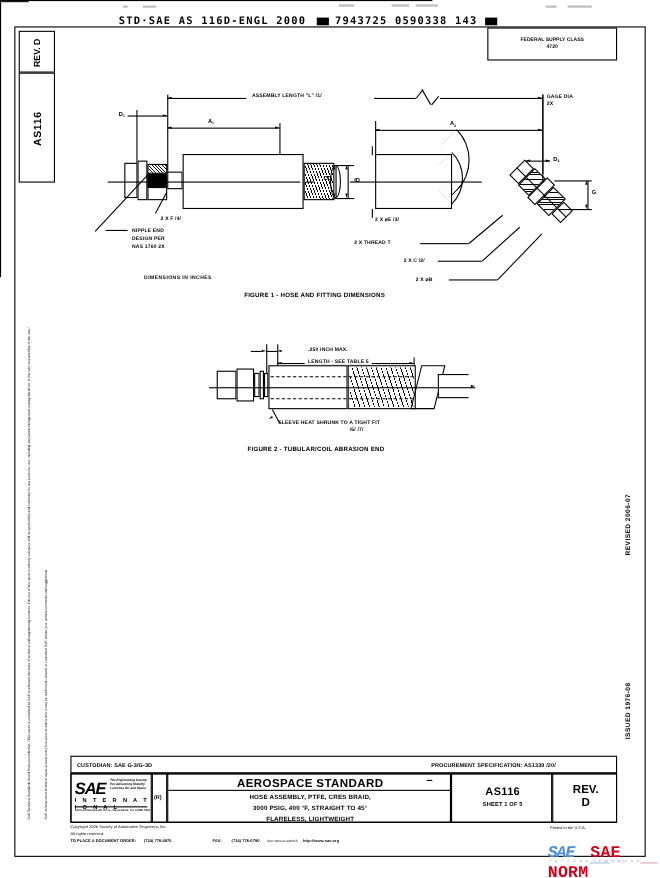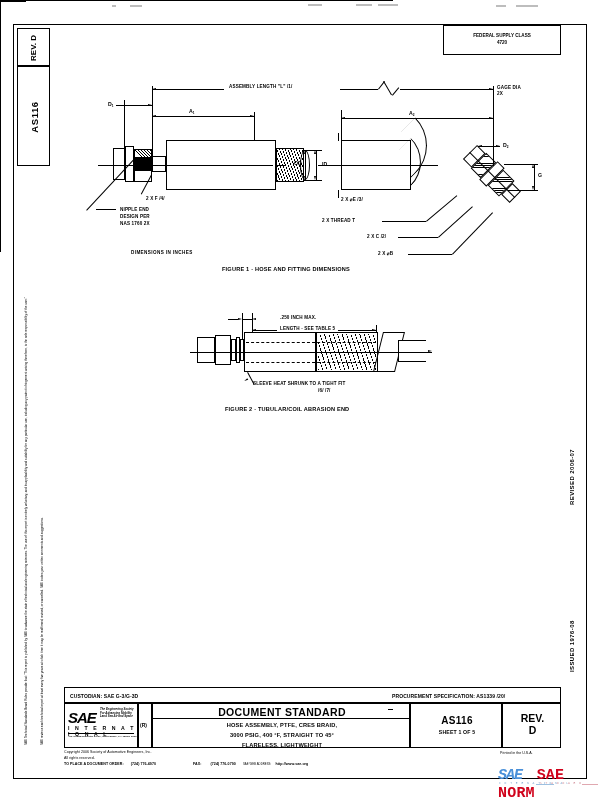--- a/index.html
+++ b/index.html
@@ -129,20 +129,23 @@
 <div class="page">
 
   <div class="smudge abs" style="left:112px;top:5px;width:4px;"></div>
   <div class="smudge abs" style="left:130px;top:5px;width:12px;"></div>
   <div class="smudge abs" style="left:308px;top:4px;width:14px;"></div>
   <div class="smudge abs" style="left:356px;top:4px;width:16px;"></div>
   <div class="smudge abs" style="left:378px;top:4px;width:20px;"></div>
   <div class="smudge abs" style="left:496px;top:5px;width:10px;"></div>
   <div class="smudge abs" style="left:516px;top:5px;width:22px;"></div>
 
+  <div id="scanhdr" class="abs">
+    <span class="code"><span>STD·SAE AS 116D-ENGL 2000</span><span class="blk" style="margin:0 6px 0 9px;"></span><span>7943725 0590338 143</span><span class="blk" style="margin-left:7px;"></span></span>
+  </div>
 
   <div class="bx" id="frameOuter"></div>
 
   <div id="hdrRule"></div>
   <div id="hdrRuleR"></div>
 
   <div class="bx" id="revBox">
     <div class="t">
       <span>REV.</span>&nbsp;<span>D</span>
     </div>
@@ -370,21 +373,21 @@
     <div class="abs sae-int" style="left:3px;top:21px;">I N T E R N A T I O N A L</div>
     <div class="abs" style="left:3px;top:29px;width:66px;height:.7px;background:#000;"></div>
     <div class="abs sae-addr" style="left:3px;top:31px;">400 Commonwealth Drive, Warrendale, PA 15096-0001</div>
   </div>
 
   <div class="bx" id="tbR">
     <div class="abs" style="left:1px;top:18px;font-size:5px;font-weight:bold;">(R)</div>
   </div>
 
   <div class="bx" id="tbMid">
-    <div class="abs ctr" id="aeroTitle" style="left:0;top:2px;width:258px;">DOCUMENT STANDARD</div>
+    <div class="abs ctr" id="aeroTitle" style="left:0;top:2px;width:258px;">AEROSPACE STANDARD</div>
     <div class="abs ctr" style="left:0;top:17px;width:258px;">
       <div class="tbline">HOSE ASSEMBLY, PTFE, CRES BRAID,</div>
       <div class="tbline">3000 PSIG, 400 °F, STRAIGHT TO 45°</div>
       <div class="tbline">FLARELESS, LIGHTWEIGHT</div>
     </div>
     <div class="abs" style="left:0;top:14px;width:258px;height:1px;background:#000;"></div>
   </div>
 
   <div class="bx" id="tbAs">
     <div class="abs ctr" id="asNum" style="left:0;top:11px;width:92px;">AS116</div>

